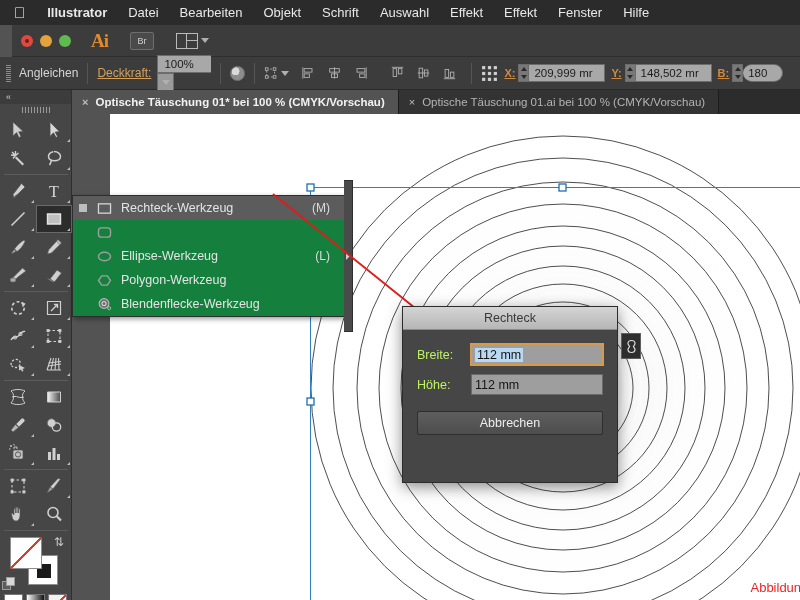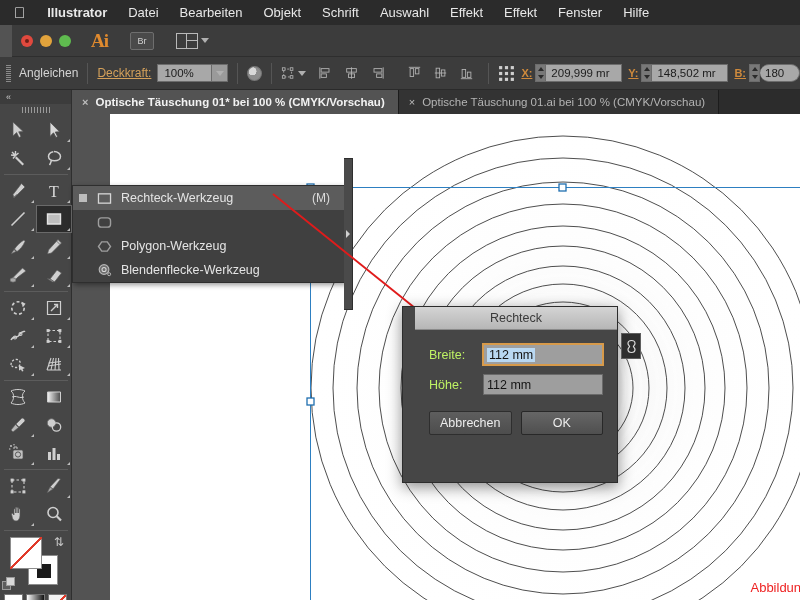--- a/index.html
+++ b/index.html
@@ -73,21 +73,21 @@
     background: #3c3c3c; border-bottom: 1px solid #2a2a2a;
     display: flex; align-items: center; color: #cfcfcf; font-size: 11.5px;
   }
   .grip {
     width: 5px; height: 17px; margin-left: 6px; margin-right: 8px;
     background: repeating-linear-gradient(to bottom,#8a8a8a 0 1px,#3c3c3c 1px 2px);
   }
   .cb-label { color: #d4d4d4; font-size: 12px; }
   .cb-sep { width: 1px; height: 21px; background: #555; margin: 0 9px; }
   .uline { color: #d4a05a; text-decoration: underline; font-size: 12px; }
-  .cb-combo { display: flex; align-items: flex-start; }
+  .cb-combo { display: flex; align-items: flex-start; flex-direction: column; }
   .cb-combo .val { background:#a8a8a8; color:#1c1c1c; border:1px solid #6c6c6c; border-right:none;
     height:18px; display:flex; align-items:center; padding:0 6px; width:54px; font-size:11.5px; }
   .cb-combo .arrow { background:#9a9a9a; border:1px solid #6c6c6c; height:18px; width:17px;
     display:flex; align-items:center; justify-content:center; }
   .circ-ico { width:15px;height:15px;border-radius:50%;
     background: radial-gradient(circle at 35% 32%, #d8d8d8 0 32%, #8d8d8d 33% 100%);
     border:1px solid #787878; }
   .align-ico { width:15px;height:14px; position:relative; opacity:.85; }
   .spin { display:flex; flex-direction:column; width:11px; height:18px;
     border:1px solid #6c6c6c; background:#787878; justify-content:space-around; align-items:center; }
@@ -186,22 +186,22 @@
   .mode.color { background:#ffffff; }
   .mode.grad  { background: linear-gradient(to right,#fff,#111); }
   .mode.none  { background:#f2f2f2; position:relative; }
   .mode.none::after {
     content:""; position:absolute; inset:0;
     background: linear-gradient(to bottom right, transparent calc(50% - 1px), #e03a2a calc(50% - 1px), #e03a2a calc(50% + 1px), transparent calc(50% + 1px));
   }
 
   
   .flyout {
-    position:absolute; left:72px; top:185px; width:273px;
-    background:#404040; border:1px solid #2e2e2e;
+    position:absolute; left:72px; top:195px; width:273px;
+    background:#15803d; border:1px solid #2e2e2e;
     box-shadow: 2px 2px 5px rgba(0,0,0,.4);
     z-index: 40;
   }
   .flyrow {
     height: 24px; display:flex; align-items:center;
     padding-left: 6px; color:#e4e4e4; font-size:12.5px; position:relative;
   }
   .flyrow.active { background:#5c5c5c; }
   .flybullet { width:8px; height:8px; background:#bdbdbd; margin-right:6px; }
   .flybullet.empty { background:transparent; }
@@ -217,21 +217,20 @@
 
   
   .annot { position:absolute; left:0; top:0; width:800px; height:600px; pointer-events:none; z-index:60; }
 
   
   .dialog {
     position:absolute; left:402px; top:306px; width:216px; height:177px;
     background:#464646; border:1px solid #2c2c2c;
     box-shadow: 0 4px 14px rgba(0,0,0,.45);
     z-index: 70;
-    padding-left: 12px;
   }
   .dlg-title {
     height:23px; background: linear-gradient(to bottom,#d4d4d4,#b6b6b6);
     display:flex; align-items:center; justify-content:center;
     color:#3a3a3a; font-size:12.5px; border-bottom:1px solid #8a8a8a;
   }
   .dlg-body { padding: 14px 14px 0 14px; position:relative; }
   .dlg-row { display:flex; align-items:center; margin-bottom:9px; }
   .dlg-lab { color:#bef264; font-size:12.5px; width:54px; }
   .dlg-field {
@@ -748,20 +747,30 @@
         <svg width="15" height="13" viewBox="0 0 16 14">
             <rect x="1.5" y="2" width="13" height="10" rx="3.2" fill="none" stroke="#9e9e9e" stroke-width="1.5"></rect>
           </svg>
       </span>
       <span class="flykey"></span>
     </div>
     <div class="flyrow">
       <span class="flybullet empty"></span>
       <span class="flyico">
         <svg width="15" height="13" viewBox="0 0 16 14">
+            <ellipse cx="8" cy="7" rx="6.5" ry="4.6" fill="none" stroke="#9e9e9e" stroke-width="1.5"></ellipse>
+          </svg>
+      </span>
+      <span>Ellipse-Werkzeug</span>
+      <span class="flykey">(L)</span>
+    </div>
+    <div class="flyrow">
+      <span class="flybullet empty"></span>
+      <span class="flyico">
+        <svg width="15" height="13" viewBox="0 0 16 14">
             <polygon points="5,2 11,2 14.5,7 11,12 5,12 1.5,7" fill="none" stroke="#9e9e9e" stroke-width="1.5"></polygon>
           </svg>
       </span>
       <span>Polygon-Werkzeug</span>
       <span class="flykey"></span>
     </div>
     <div class="flyrow">
       <span class="flybullet empty"></span>
       <span class="flyico">
         <svg width="15" height="14" viewBox="0 0 16 15">
@@ -802,18 +811,17 @@
         </span>
       </div>
       <div class="dlg-row">
         <span class="dlg-lab">Höhe:</span>
         <span class="dlg-field">
           <span>112 mm</span>
         </span>
       </div>
       <div class="dlg-buttons">
         <span class="dlg-btn">Abbrechen</span>
-        <span class="dlg-btn primary">OK</span>
       </div>
     </div>
   </div>
 
 </div>
 
 </body></html>

